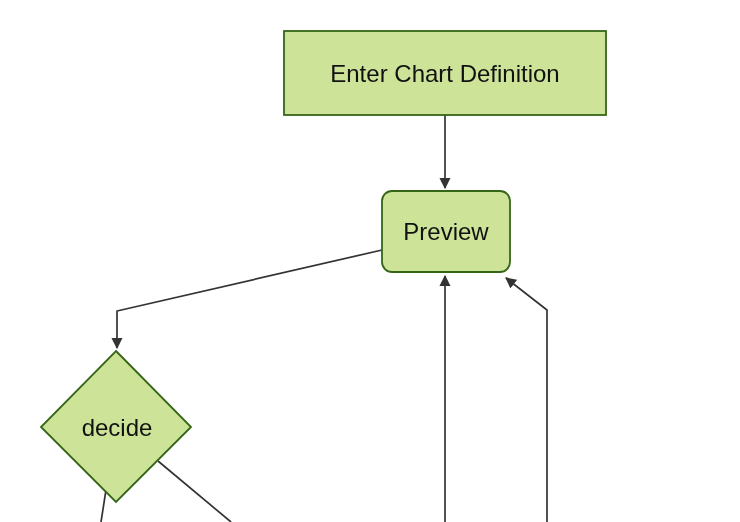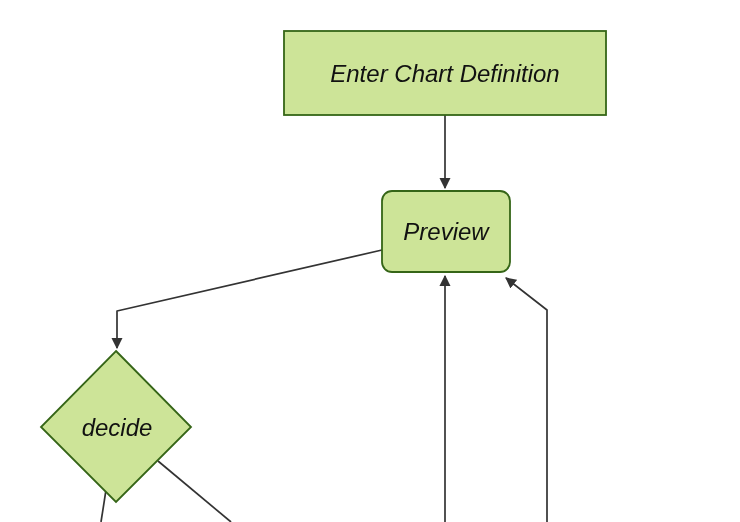--- a/index.html
+++ b/index.html
@@ -7,21 +7,20 @@
     padding: 0;
     background: #ffffff;
   }
   .canvas {
     position: relative;
     width: 740px;
     height: 522px;
     background: #ffffff;
     overflow: hidden;
     font-family: "Liberation Sans", "DejaVu Sans", sans-serif;
-    font-style: italic;
   }
   svg { display: block; }
   .edge {
     fill: none;
     stroke: #333333;
     stroke-width: 1.7;
     stroke-linejoin: round;
   }
   .node-shape {
     fill: #cde498;

